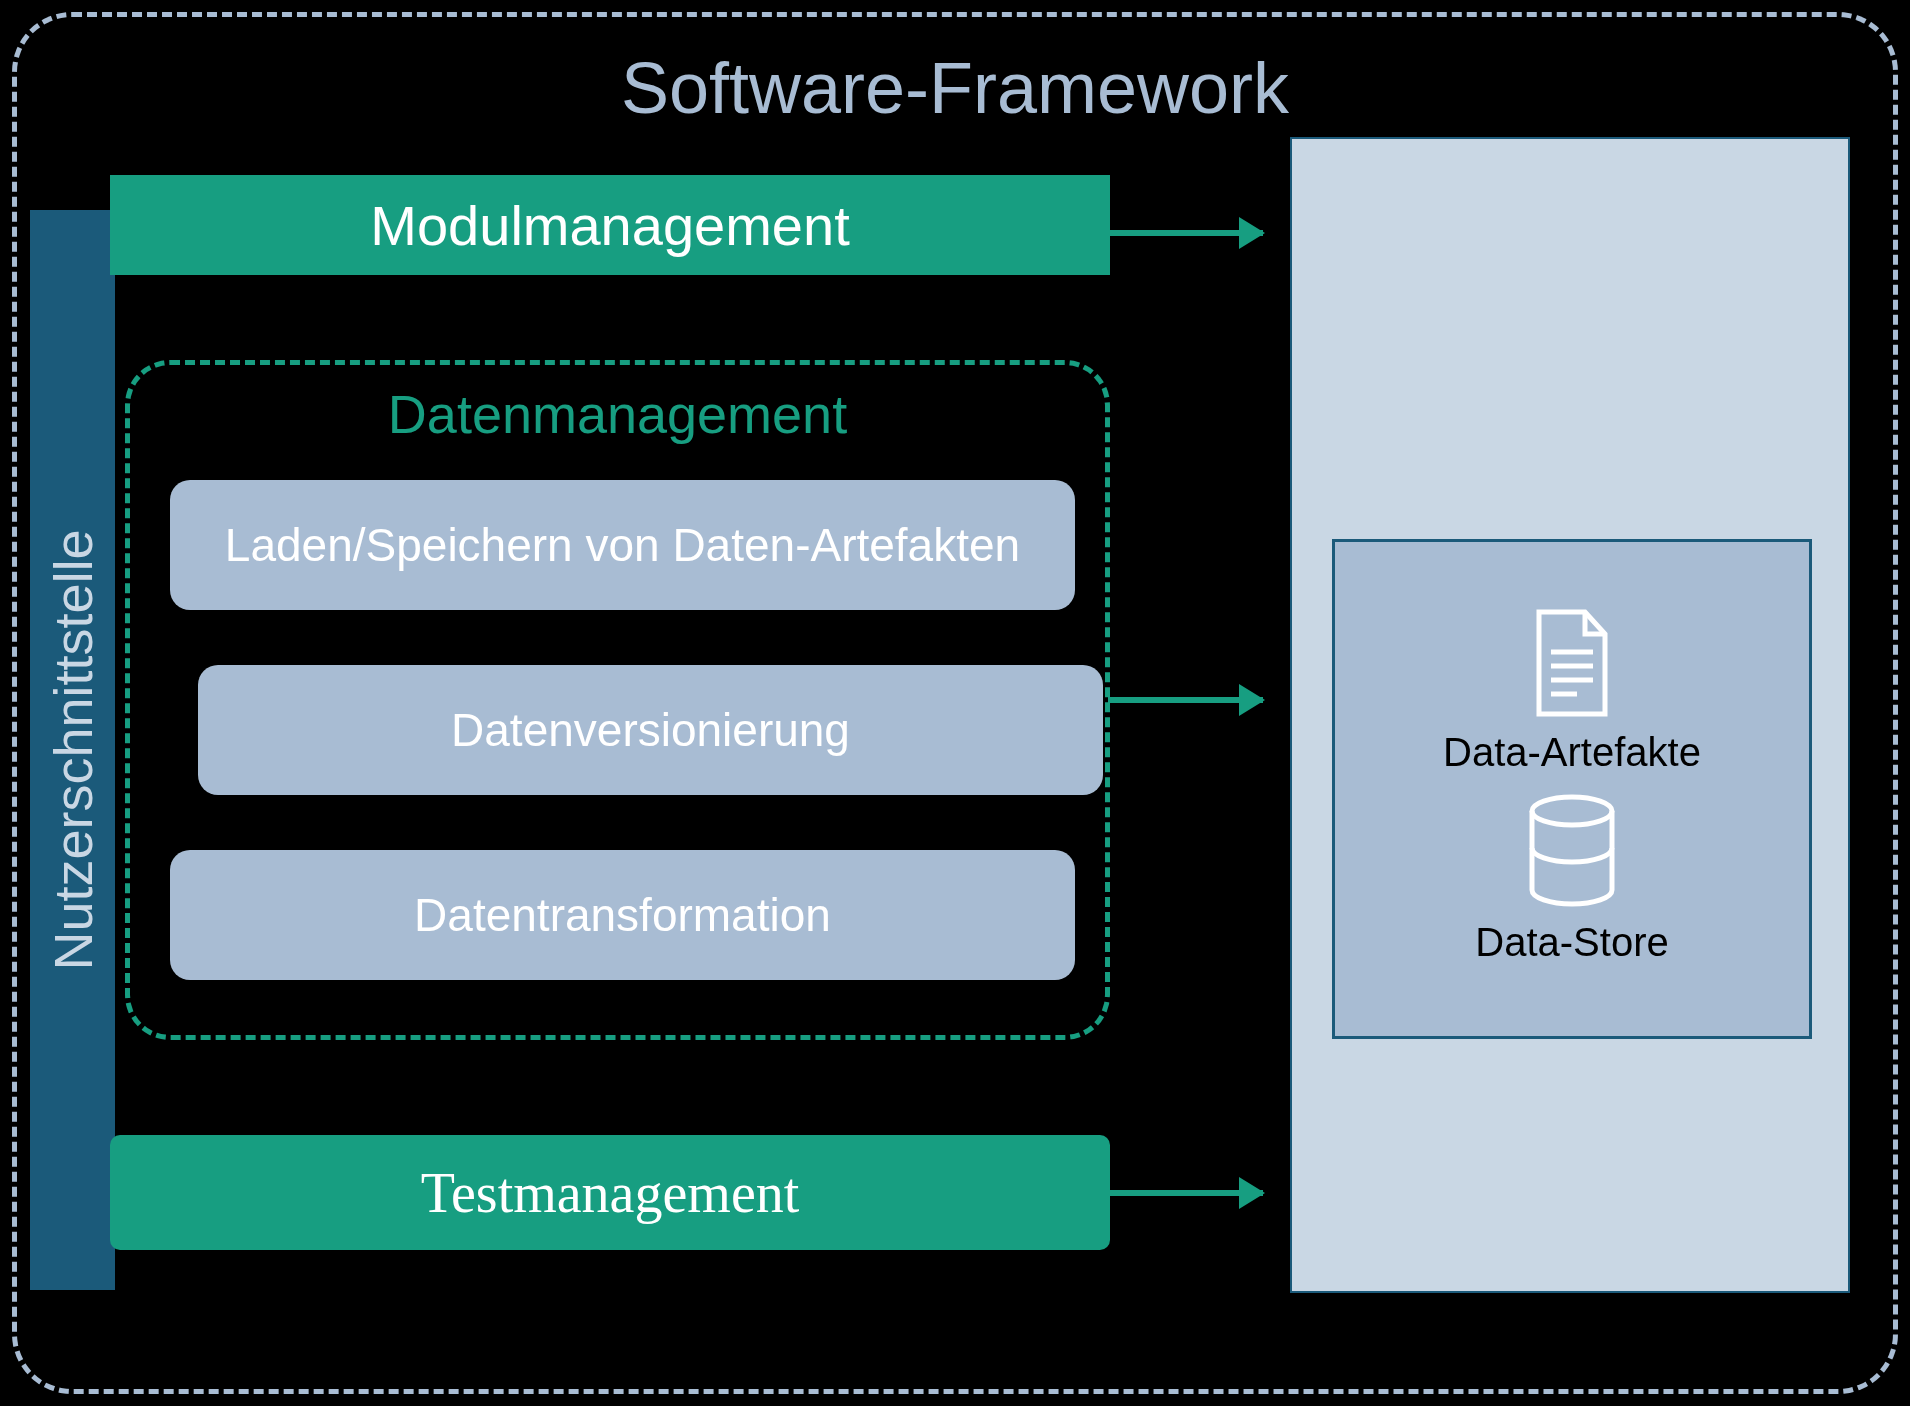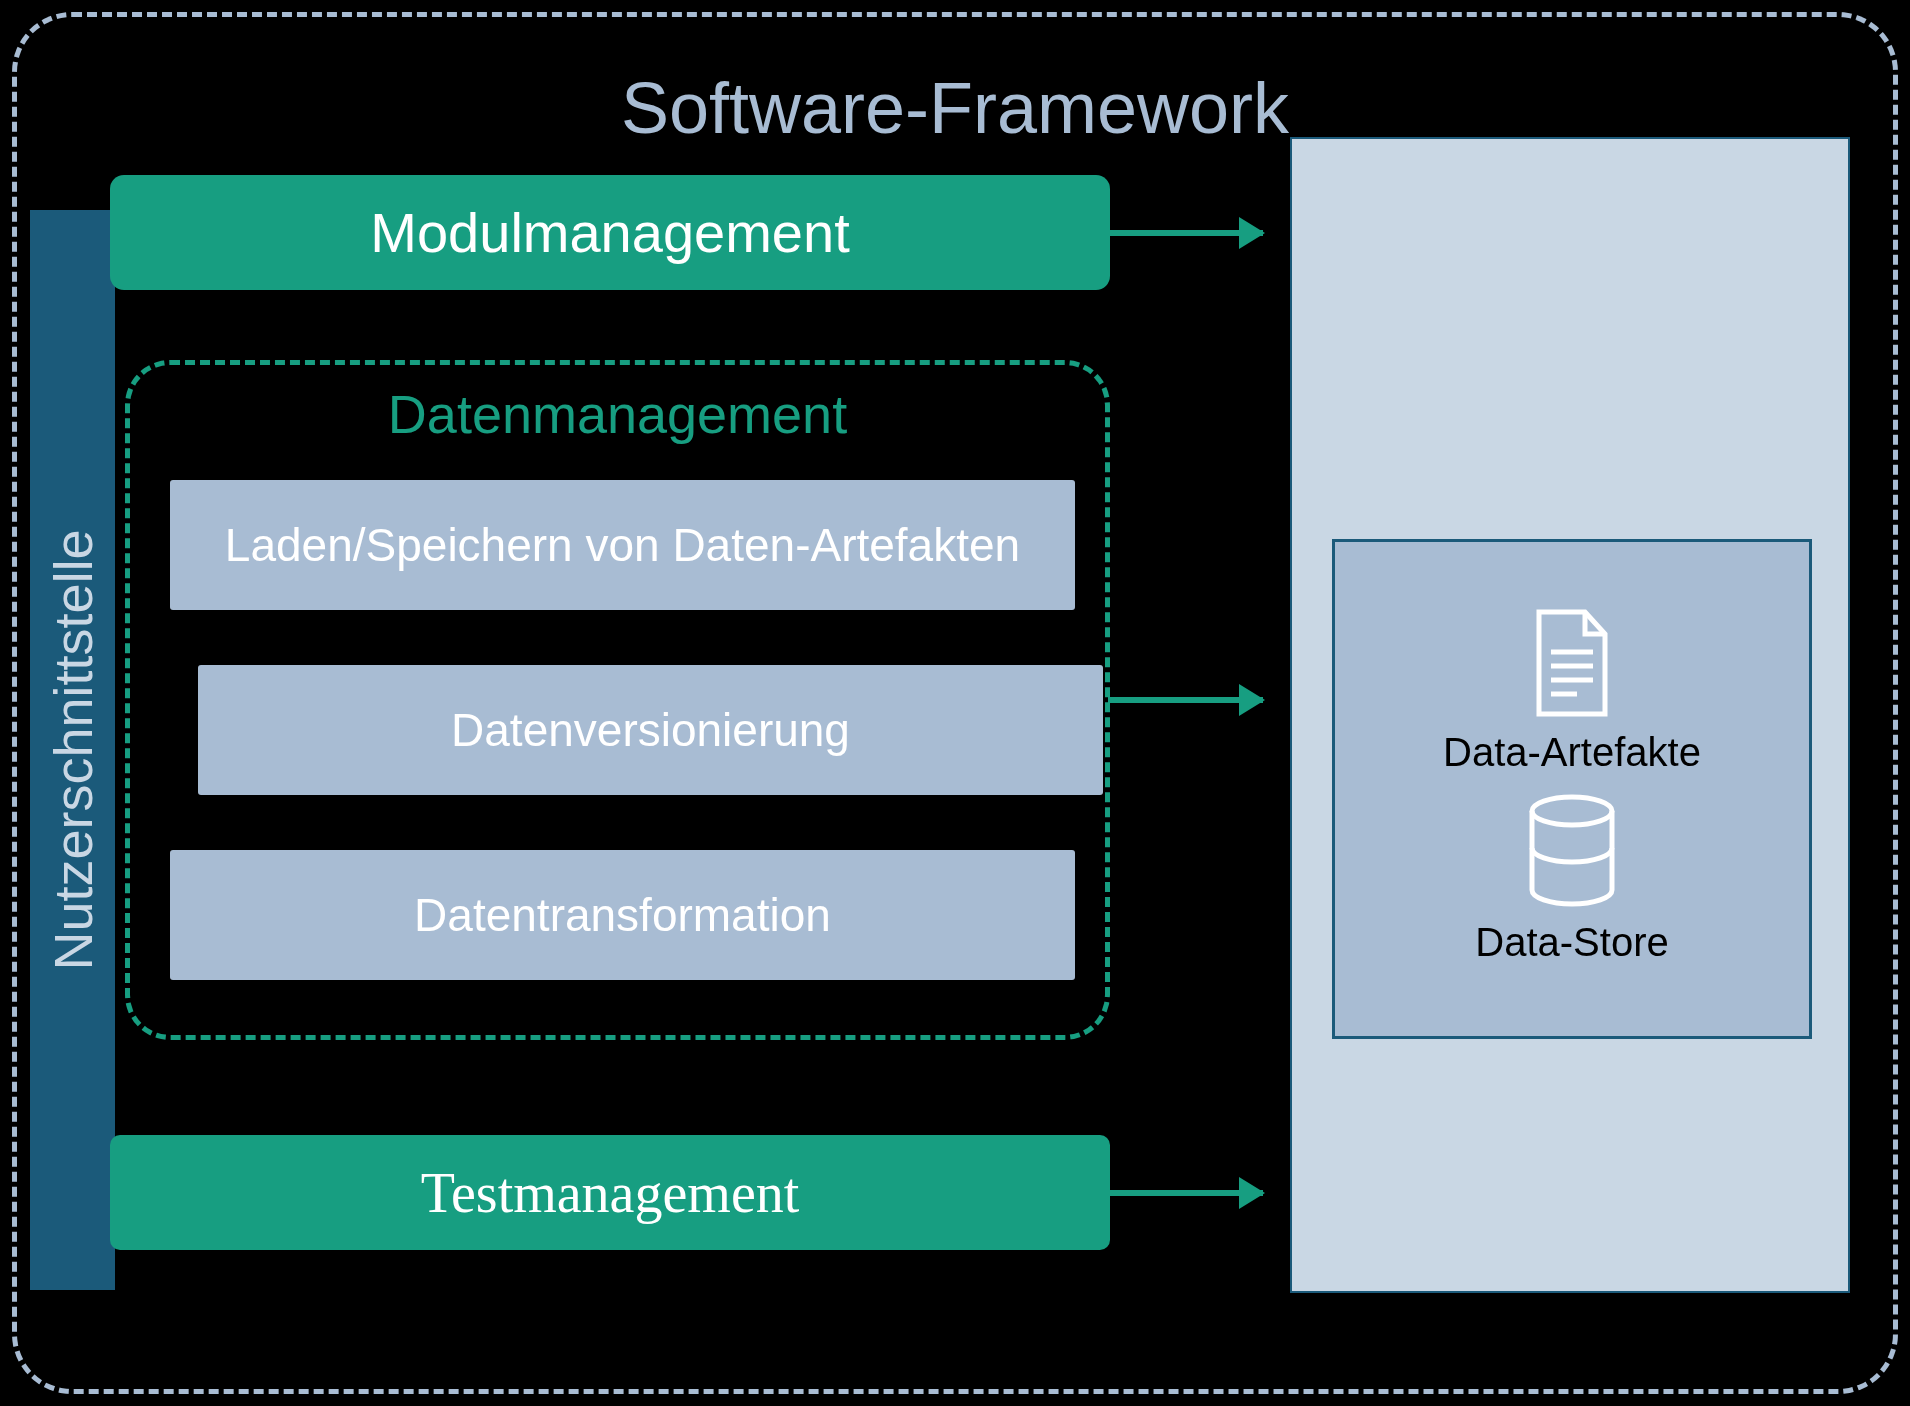--- a/index.html
+++ b/index.html
@@ -21,21 +21,20 @@
     border-radius: 60px;
   }
   .framework-title {
     position: absolute;
     left: 50%;
     transform: translateX(-50%);
     top: 30px;
     color: #a8bcd3;
     font-size: 72px;
     font-weight: 400;
-    margin-top: 20px;
   }
   .nutzer-panel {
     position: absolute;
     left: 30px;
     top: 210px;
     width: 85px;
     height: 1080px;
     background: #1b5a7a;
     display: flex;
     align-items: center;
@@ -46,23 +45,23 @@
     white-space: nowrap;
     color: #c9d7e4;
     font-size: 54px;
     font-weight: 400;
   }
   .module-block {
     position: absolute;
     left: 110px;
     top: 175px;
     width: 1000px;
-    height: 115px;
+    height: 100px;
     background: #179e81;
-    border-radius: 14px;
+    border-radius: 0;
     display: flex;
     align-items: center;
     justify-content: center;
   }
   .module-block-label {
     color: #fff;
     font-size: 56px;
     font-weight: 400;
   }
   .daten-frame {
@@ -83,21 +82,21 @@
     font-size: 54px;
     font-weight: 400;
     text-align: right;
   }
   .daten-item {
     position: absolute;
     left: 40px;
     width: 905px;
     height: 130px;
     background: #a8bcd3;
-    border-radius: 3px;
+    border-radius: 20px;
     display: flex;
     align-items: center;
     justify-content: center;
     color: #fff;
     font-size: 46px;
     font-weight: 400;
   }
   .daten-item-1 { top: 115px; }
   .daten-item-2 { top: 300px; margin-left: 28px; }
   .daten-item-3 { top: 485px; }

